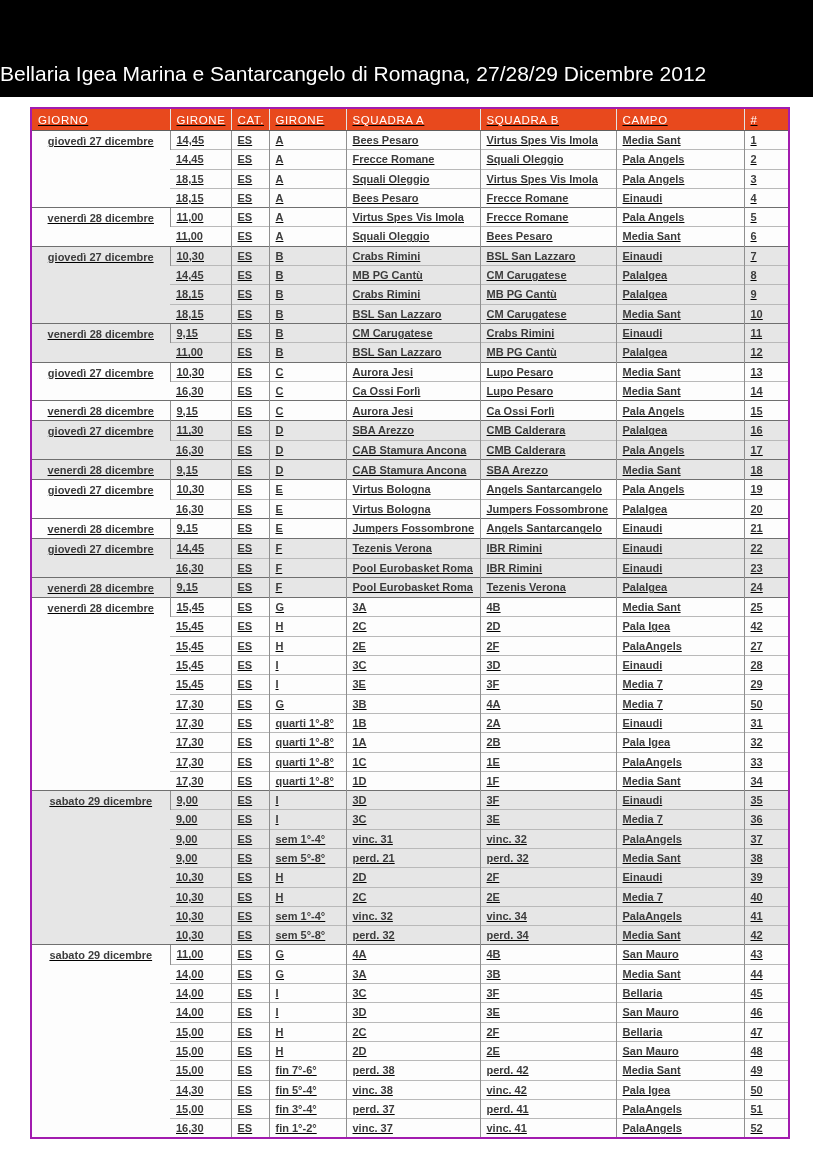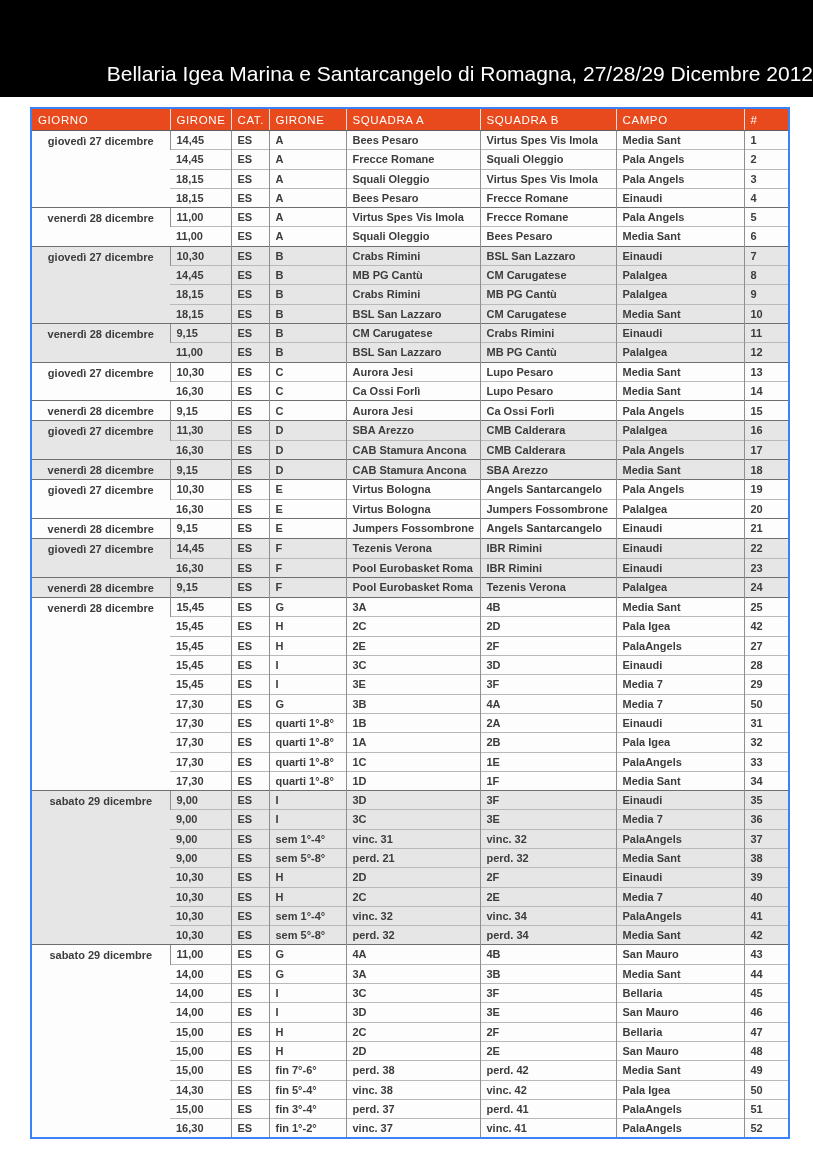--- a/index.html
+++ b/index.html
@@ -13,21 +13,21 @@
     height: 1155px;
     overflow: hidden;
   }
   .banner {
     background: var(--banner-bg, #000);
     height: 97px;
     width: 813px;
     display: flex;
     flex-direction: column;
     justify-content: flex-end;
-    align-items: flex-end;
+    align-items: flex-start;
     padding-bottom: 10px;
     box-sizing: border-box;
   }
   .banner-line1 {
     color: #ffffff;
     font-size: 21px;
     font-weight: 400;
     line-height: 26px;
     white-space: nowrap;
   }
@@ -39,21 +39,22 @@
     white-space: nowrap;
   }
   .table-wrap {
     margin: 10px 0 0 30px;
     width: 758px;
   }
   table.schedule {
     border-collapse: collapse;
     table-layout: fixed;
     width: 758px;
-    border: 2px solid #3b82f6;
+    border: 2px solid #a21caf;
+    text-decoration: underline;
   }
   th {
     background: var(--accent, #E8491D);
     color: #ffffff;
     font-size: 11.5px;
     font-weight: 400;
     letter-spacing: 0.6px;
     text-align: left;
     padding: 4px 6px;
     height: 13px;

